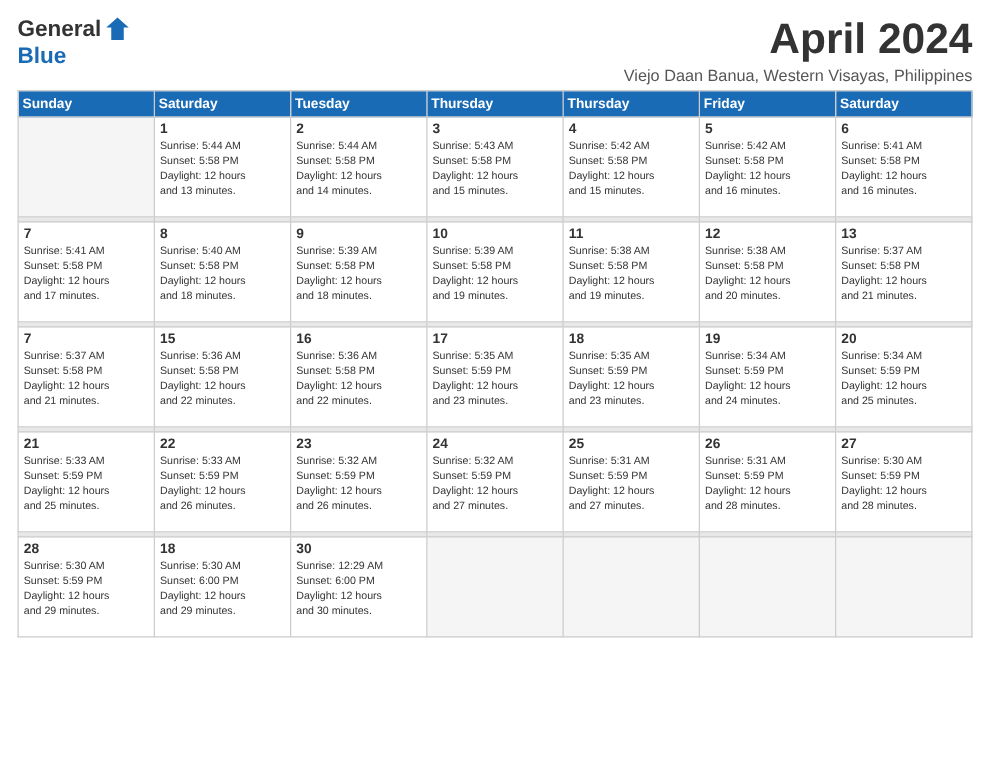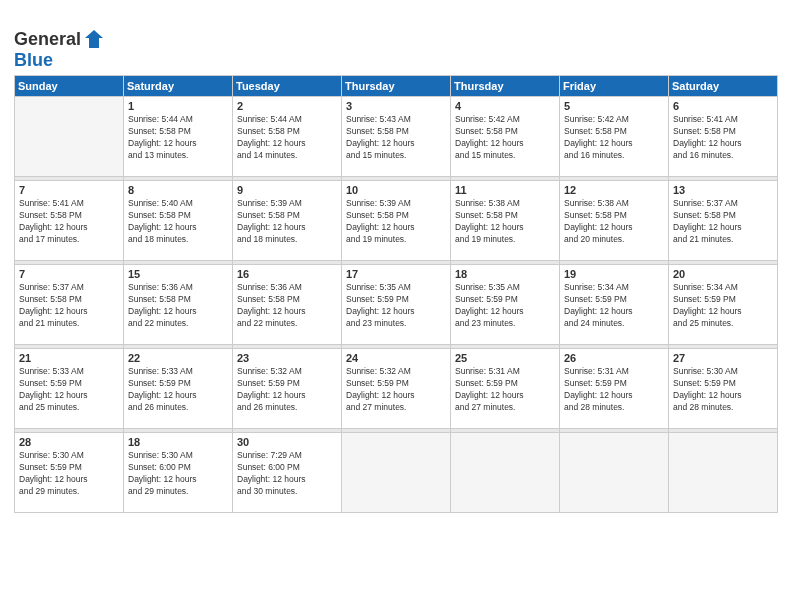--- a/index.html
+++ b/index.html
@@ -6,21 +6,21 @@
     body {
       font-family: Arial, sans-serif;
       background: #fff;
       width: 792px;
       height: 612px;
       overflow: hidden;
     }
     .page {
       width: 792px;
       height: 612px;
-      padding: 28px 14px;
+      padding: 12px 14px;
     }
     .header {
       display: flex;
       align-items: flex-start;
       justify-content: space-between;
       margin-bottom: 4px;
     }
     .logo {
       display: flex;
       flex-direction: column;
@@ -103,20 +103,24 @@
 <div class="page">
   <div class="header">
     <div class="logo">
       <div class="logo-text">
         <span class="logo-general">General</span>
         <svg class="logo-icon" viewBox="0 0 22 22">
           <polygon points="11,2 20,10 16,10 16,20 6,20 6,10 2,10" fill="#1a6bb5"></polygon>
         </svg>
       </div>
       <span class="logo-blue">Blue</span>
+    </div>
+    <div class="title-block">
+      <div class="month-title">April 2024</div>
+      <div class="location-title">Viejo Daan Banua, Western Visayas, Philippines</div>
     </div>
   </div>
 
   <table class="calendar">
     <thead>
       <tr>
         <th>Sunday</th>
         <th>Saturday</th>
         <th>Tuesday</th>
         <th>Thursday</th>
@@ -370,21 +374,21 @@
           </td>
           <td>
             <span class="day-num">18</span>
             <div class="day-info" style="white-space: pre-line;">Sunrise: 5:30 AM
 Sunset: 6:00 PM
 Daylight: 12 hours
 and 29 minutes.</div>
           </td>
           <td>
             <span class="day-num">30</span>
-            <div class="day-info" style="white-space: pre-line;">Sunrise: 7:29 AM
+            <div class="day-info" style="white-space: pre-line;">Sunrise: 12:29 AM
 Sunset: 6:00 PM
 Daylight: 12 hours
 and 30 minutes.</div>
           </td>
           <td class="empty"></td>
           <td class="empty"></td>
           <td class="empty"></td>
           <td class="empty"></td>
         </tr>
       </tbody>

